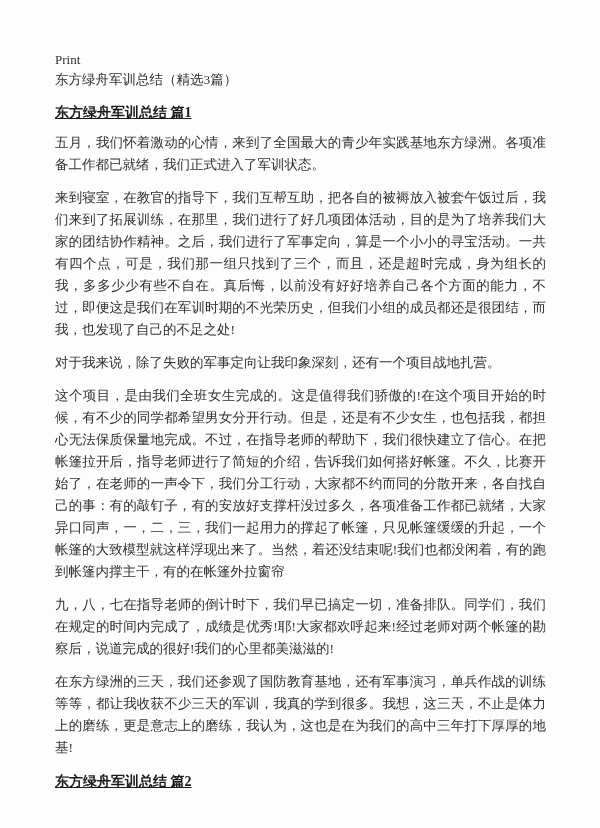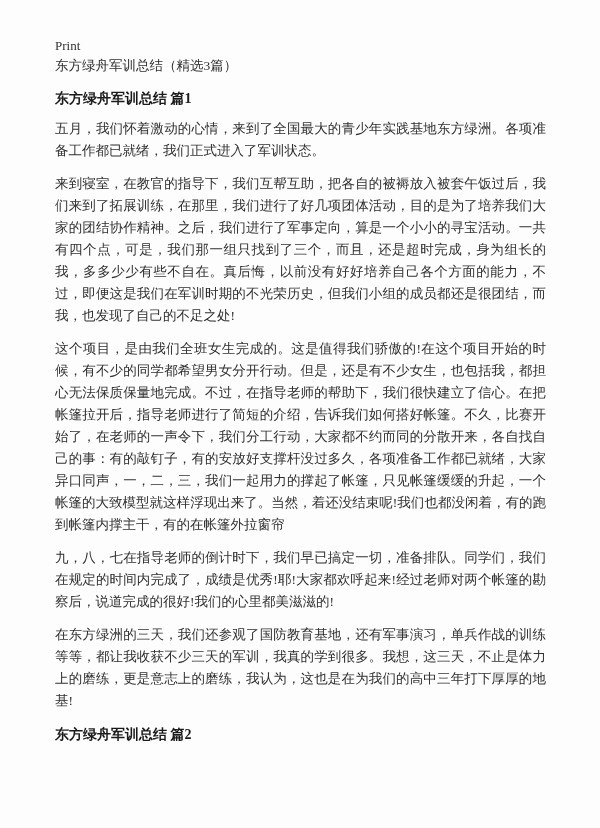--- a/index.html
+++ b/index.html
@@ -5,21 +5,21 @@
   html, body {
     margin: 0;
     padding: 0;
     background: #fdfdfd;
   }
   .page {
     position: relative;
     width: 600px;
     height: 828px;
     box-sizing: border-box;
-    padding: 36px 54px 0 55px;
+    padding: 50px 54px 0 55px;
     background: #fdfdfd;
     overflow: hidden;
     font-family: "Liberation Serif", "DejaVu Serif", serif;
     color: #2f2f2f;
   }
   .print-link {
     display: inline-block;
     font-size: 13px;
     line-height: 15px;
     color: #333333;
@@ -39,20 +39,21 @@
     line-height: 16px;
     margin: 4px 0 0 0;
     color: #2f2f2f;
   }
   .section-heading {
     font-size: 14px;
     line-height: 16px;
     font-weight: 700;
     color: #1a1a1a;
     margin: 17px 0 0 0;
+    text-decoration: underline;
   }
   .para {
     font-size: 13.5px;
     line-height: 22px;
     margin: 11px 0 0 0;
     text-align: justify;
     text-justify: inter-ideograph;
     color: #2f2f2f;
   }
   .section-heading.second {
@@ -68,20 +69,21 @@
 
 
   <p class="subtitle">东方绿舟军训总结（精选3篇）</p>
 
   <h2 class="section-heading">东方绿舟军训总结 篇1</h2>
 
   <p class="para">五月，我们怀着激动的心情，来到了全国最大的青少年实践基地东方绿洲。各项准备工作都已就绪，我们正式进入了军训状态。</p>
 
   <p class="para">来到寝室，在教官的指导下，我们互帮互助，把各自的被褥放入被套午饭过后，我们来到了拓展训练，在那里，我们进行了好几项团体活动，目的是为了培养我们大家的团结协作精神。之后，我们进行了军事定向，算是一个小小的寻宝活动。一共有四个点，可是，我们那一组只找到了三个，而且，还是超时完成，身为组长的我，多多少少有些不自在。真后悔，以前没有好好培养自己各个方面的能力，不过，即便这是我们在军训时期的不光荣历史，但我们小组的成员都还是很团结，而我，也发现了自己的不足之处!</p>
 
+  <p class="para">对于我来说，除了失败的军事定向让我印象深刻，还有一个项目战地扎营。</p>
 
   <p class="para">这个项目，是由我们全班女生完成的。这是值得我们骄傲的!在这个项目开始的时候，有不少的同学都希望男女分开行动。但是，还是有不少女生，也包括我，都担心无法保质保量地完成。不过，在指导老师的帮助下，我们很快建立了信心。在把帐篷拉开后，指导老师进行了简短的介绍，告诉我们如何搭好帐篷。不久，比赛开始了，在老师的一声令下，我们分工行动，大家都不约而同的分散开来，各自找自己的事：有的敲钉子，有的安放好支撑杆没过多久，各项准备工作都已就绪，大家异口同声，一，二，三，我们一起用力的撑起了帐篷，只见帐篷缓缓的升起，一个帐篷的大致模型就这样浮现出来了。当然，着还没结束呢!我们也都没闲着，有的跑到帐篷内撑主干，有的在帐篷外拉窗帘</p>
 
   <p class="para">九，八，七在指导老师的倒计时下，我们早已搞定一切，准备排队。同学们，我们在规定的时间内完成了，成绩是优秀!耶!大家都欢呼起来!经过老师对两个帐篷的勘察后，说道完成的很好!我们的心里都美滋滋的!</p>
 
   <p class="para">在东方绿洲的三天，我们还参观了国防教育基地，还有军事演习，单兵作战的训练等等，都让我收获不少三天的军训，我真的学到很多。我想，这三天，不止是体力上的磨练，更是意志上的磨练，我认为，这也是在为我们的高中三年打下厚厚的地基!</p>
 
   <h2 class="section-heading second">东方绿舟军训总结 篇2</h2>
 
 </div>

